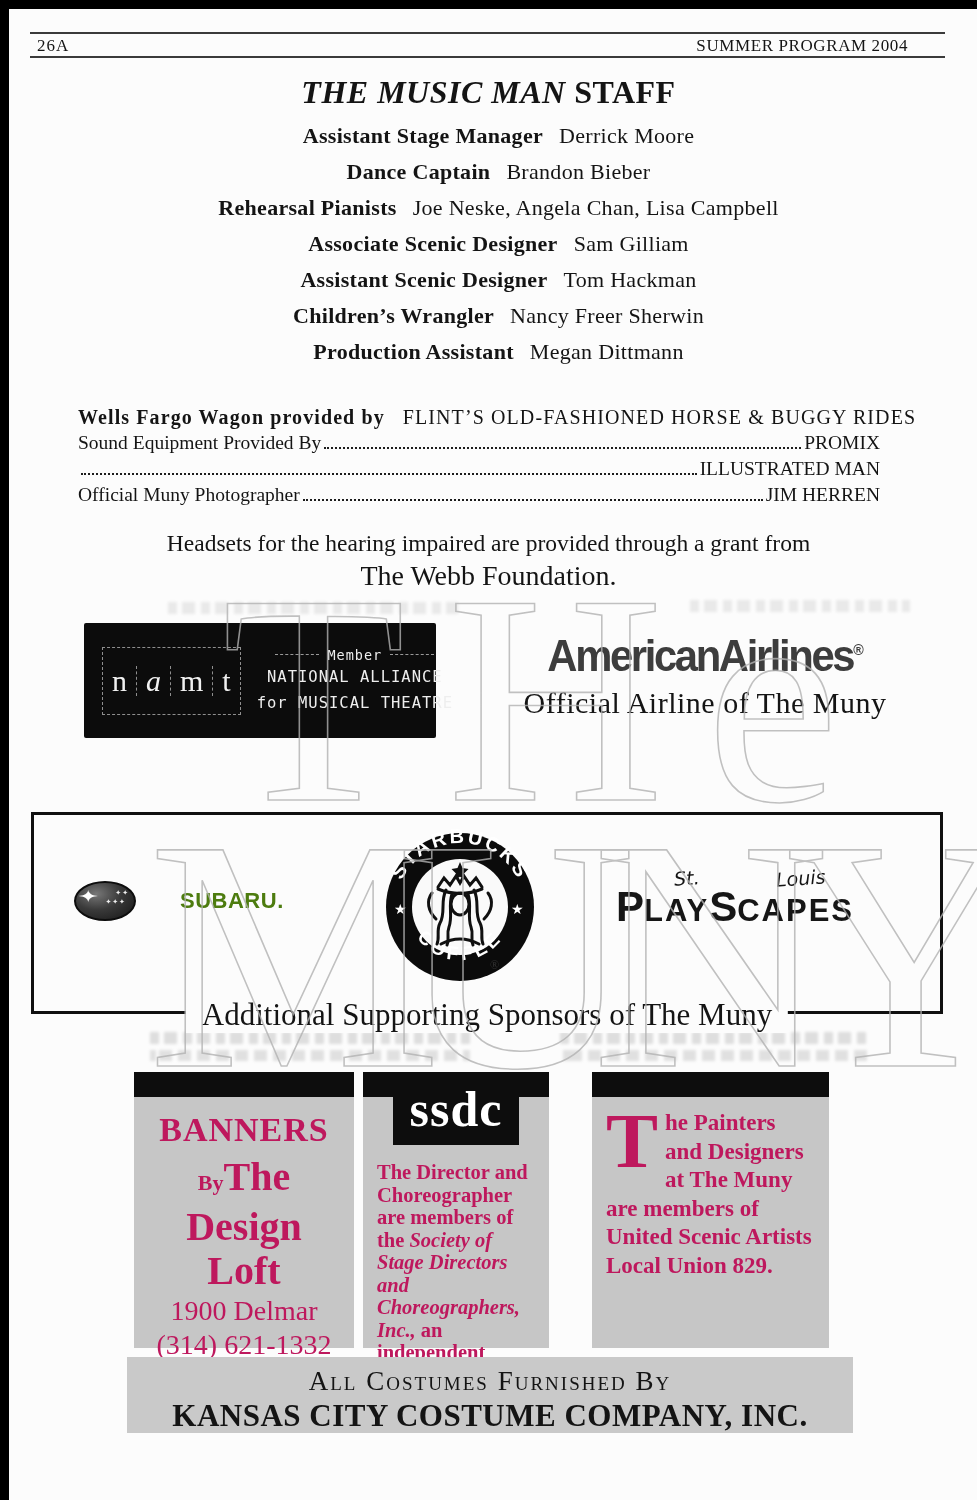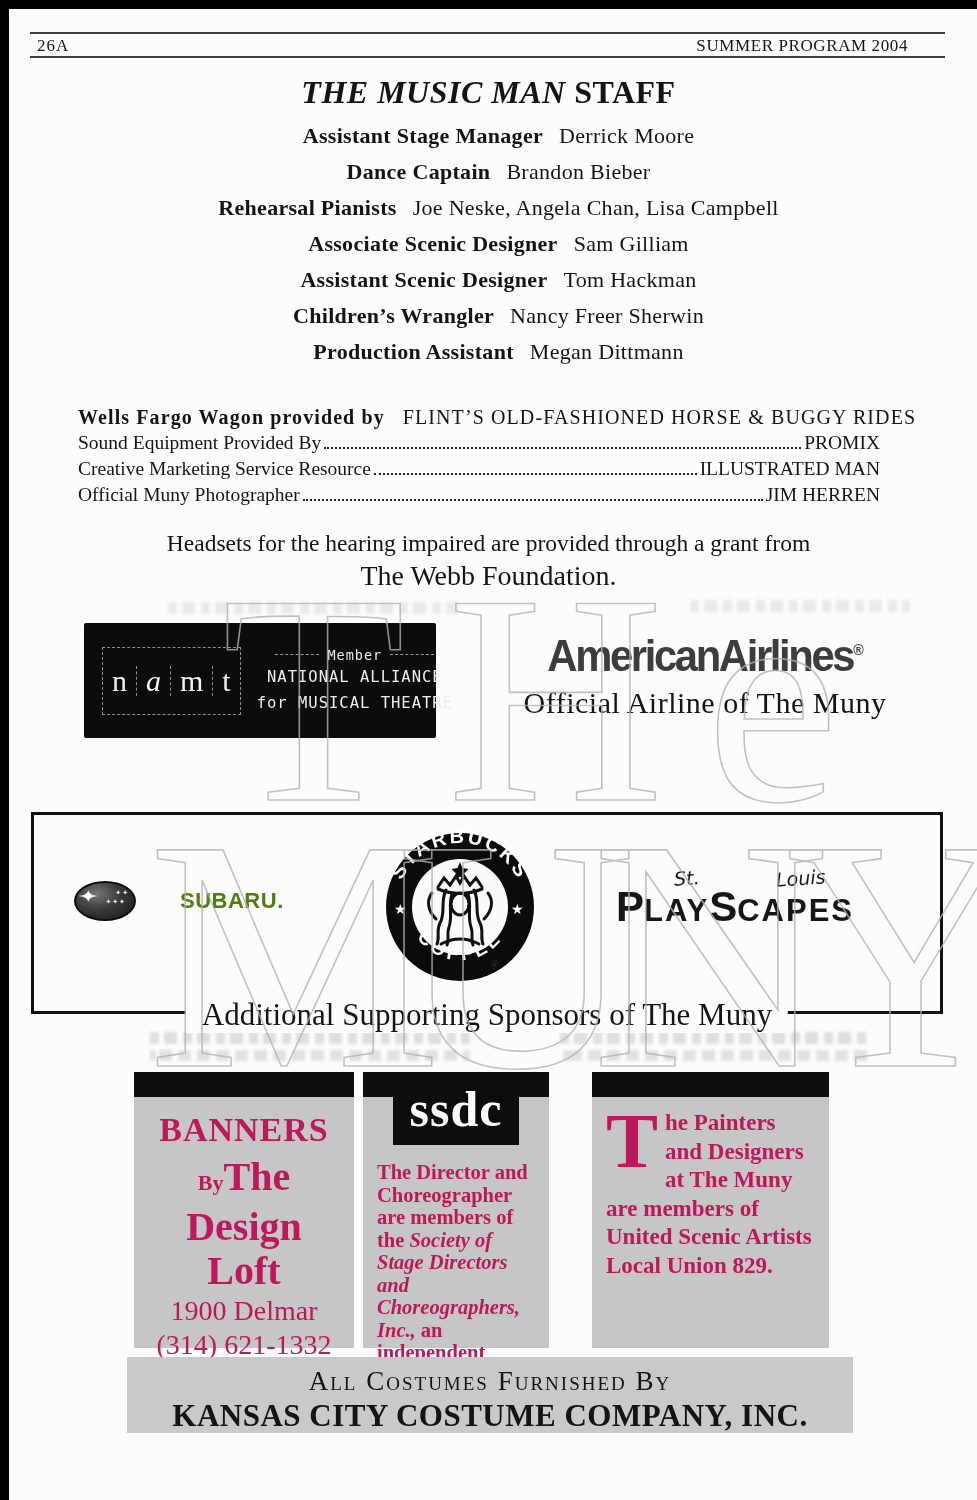--- a/index.html
+++ b/index.html
@@ -131,21 +131,20 @@
     <div class="credit-line plain">
       <span class="lbl">Wells Fargo Wagon provided by</span>
       <span>FLINT’S OLD-FASHIONED HORSE &amp; BUGGY RIDES</span>
     </div>
     <div class="credit-line">
       <span>Sound Equipment Provided By</span>
       <span class="dots"></span>
       <span>PROMIX</span>
     </div>
     <div class="credit-line">
-      <span>Creative Marketing Service Resource</span>
       <span class="dots"></span>
       <span>ILLUSTRATED MAN</span>
     </div>
     <div class="credit-line">
       <span>Official Muny Photographer</span>
       <span class="dots"></span>
       <span>JIM HERREN</span>
     </div>
   </div>
 

